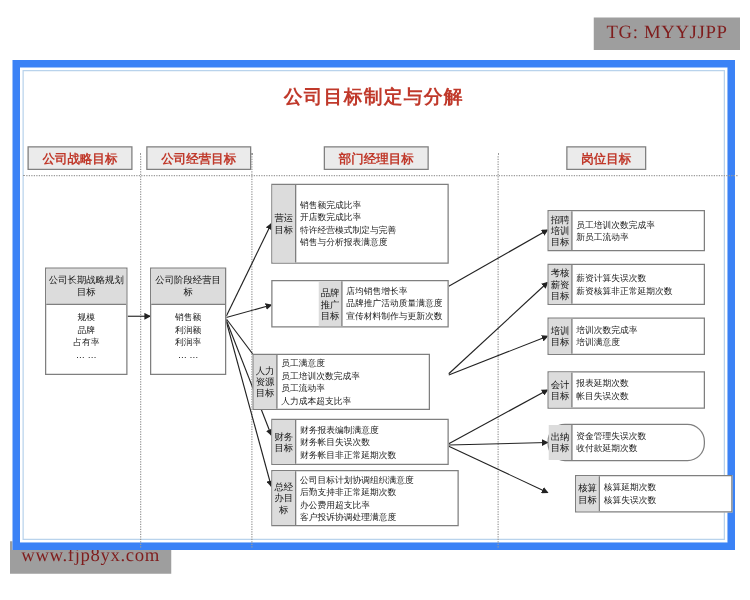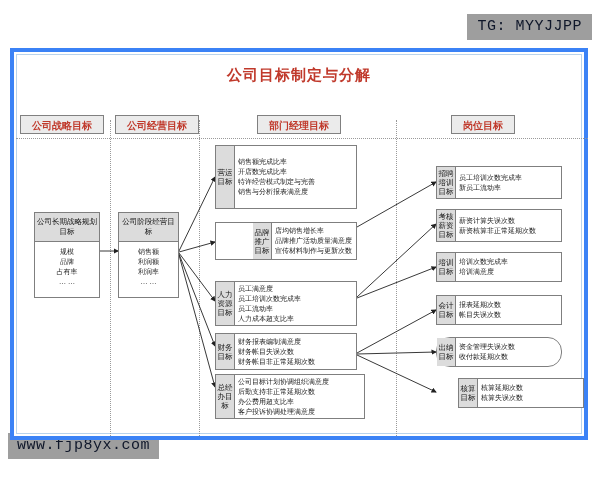--- a/index.html
+++ b/index.html
@@ -8,35 +8,35 @@
     background:#ffffff;
     font-family:"DejaVu Sans","Liberation Sans",sans-serif;
     overflow:hidden;
     position:relative;
   }
 
   
   .wm{
     position:absolute;
     background:#9e9e9e;
-    color:#0f172a;
-    font-family:Liberation Mono, monospace;
+    color:#7f1d1d;
+    font-family:Liberation Serif, serif;
     letter-spacing:.5px;
     white-space:nowrap;
   }
   #wm-top{ right:8px; top:14px; font-size:15px; padding:4px 10px 5px 10px; }
   #wm-bottom{ left:8px; bottom:21px; font-size:15px; padding:4px 9px 5px 9px; }
 
   
   #slide{
     position:absolute;
     left:10px; top:48px;
     width:578px; height:392px;
     background:#ffffff;
-    border:4px solid #3b82f6;
+    border:6px solid #3b82f6;
     box-shadow:inset 0 0 0 2px #ffffff, inset 0 0 0 3px #b9d3ec;
     box-sizing:border-box;
   }
 
   
   #title{
     position:absolute;
     left:0; top:14px; width:100%;
     text-align:center;
     color:#c0392b;
@@ -231,21 +231,21 @@
     <div class="label">
       <span>品牌推广目标</span>
     </div>
     <div class="rows">
       <div>店均销售增长率</div>
       <div>品牌推广活动质量满意度</div>
       <div>宣传材料制作与更新次数</div>
     </div>
   </div>
 
-  <div class="node group" style="left:201px;top:229px;width:142px;height:45px;">
+  <div class="node group" style="left:186px;top:229px;width:142px;height:45px;">
     <div class="label">
       <span>人力资源目标</span>
     </div>
     <div class="rows">
       <div>员工满意度</div>
       <div>员工培训次数完成率</div>
       <div>员工流动率</div>
       <div>人力成本超支比率</div>
     </div>
   </div>

